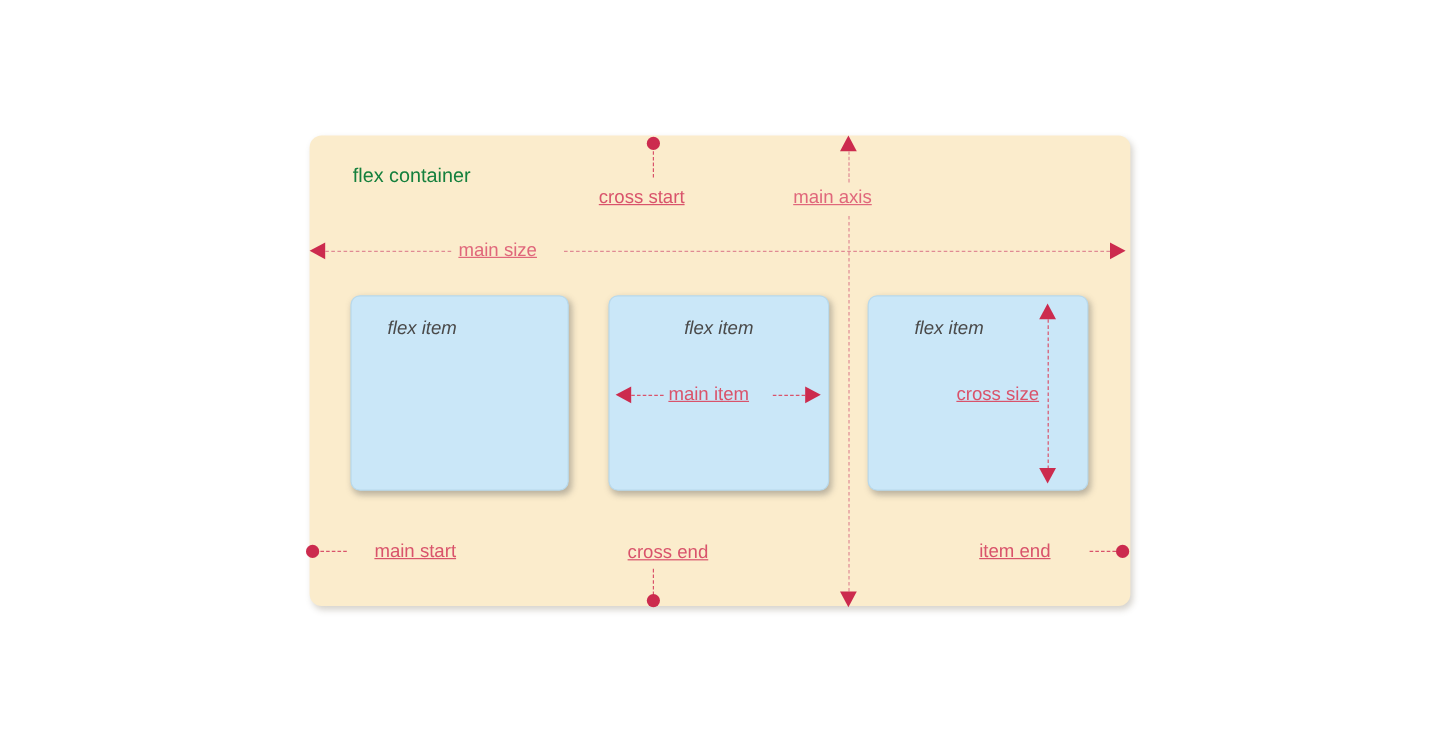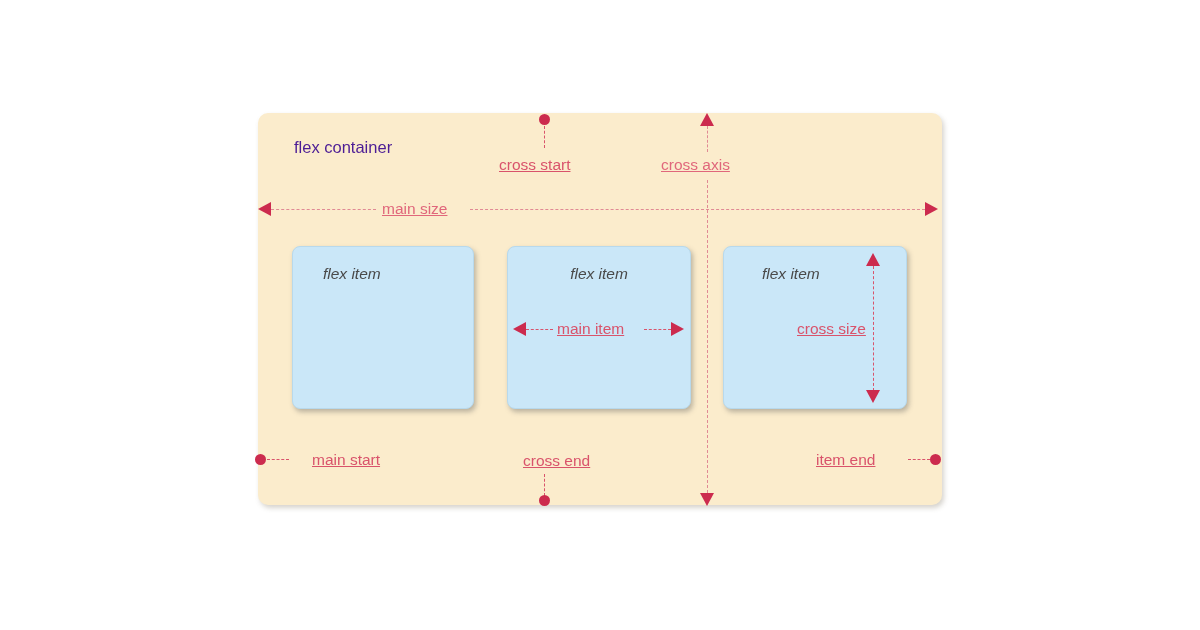--- a/index.html
+++ b/index.html
@@ -29,21 +29,21 @@
     background: #fbeccc;
     border-radius: 10px;
     box-shadow: 2px 3px 5px rgba(120, 110, 90, 0.30);
   }
 
   .container-label {
     position: absolute;
     left: 36px;
     top: 25px;
     font-size: 16.5px;
-    color: #4c1d95;
+    color: #15803d;
     white-space: nowrap;
   }
 
   
   .flex-item {
     position: absolute;
     background: #cae7f8;
     border-radius: 8px;
     border: 1px solid #b8d9ec;
     box-shadow: 2px 3px 5px rgba(90, 90, 90, 0.40);
@@ -146,21 +146,21 @@
   </div>
 
   <div class="arrow arrow-left" style="left:258px; top:202px;"></div>
   <div class="hline" style="left:271px; top:209px; width:105px;"></div>
   <span class="anno" style="left:382px; top:200px;">main size</span>
   <div class="hline" style="left:470px; top:209px; width:455px;"></div>
   <div class="arrow arrow-right" style="left:925px; top:202px;"></div>
 
   <div class="arrow arrow-up" style="left:700px; top:113px;"></div>
   <div class="vline" style="left:707px; top:126px; height:26px;"></div>
-  <span class="anno" style="left:661px; top:156px;">cross axis</span>
+  <span class="anno" style="left:661px; top:156px;">main axis</span>
   <div class="vline" style="left:707px; top:180px; height:313px;"></div>
   <div class="arrow arrow-down" style="left:700px; top:493px;"></div>
 
   <div class="dot" style="left:539px; top:114px;"></div>
   <div class="vline vivid" style="left:544px; top:126px; height:22px;"></div>
   <span class="anno strong" style="left:499px; top:156px;">cross start</span>
 
   <span class="anno strong" style="left:523px; top:452px;">cross end</span>
   <div class="vline vivid" style="left:544px; top:474px; height:22px;"></div>
   <div class="dot" style="left:539px; top:495px;"></div>

